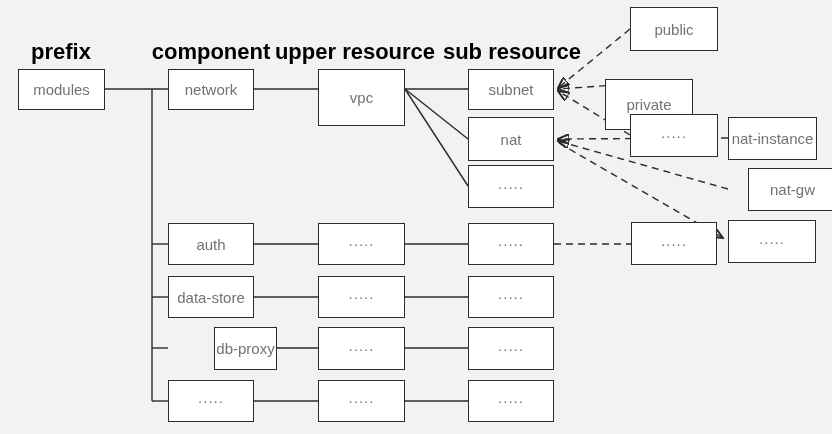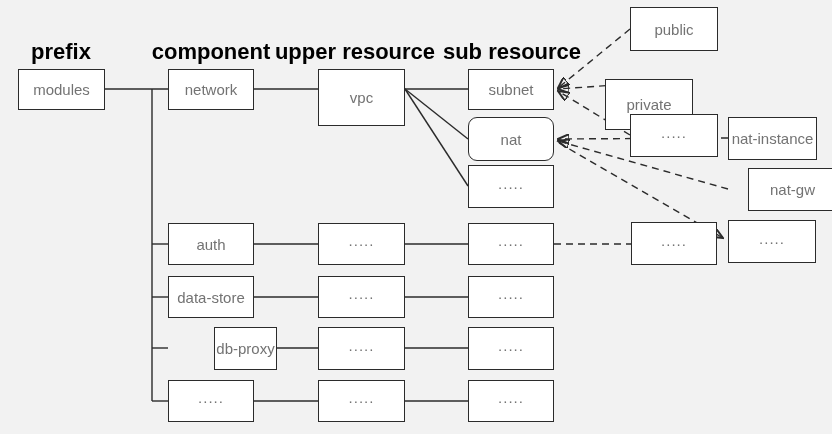--- a/index.html
+++ b/index.html
@@ -70,21 +70,21 @@
 
   <div class="col-header" style="left:11px;width:100px;">prefix</div>
   <div class="col-header" style="left:161px;width:100px;">component</div>
   <div class="col-header" style="left:290px;width:130px;">upper resource</div>
   <div class="col-header" style="left:452px;width:120px;">sub resource</div>
 
   <div class="node" style="left:18px;top:69px;width:87px;height:41px;">modules</div>
   <div class="node" style="left:168px;top:69px;width:86px;height:41px;">network</div>
   <div class="node" style="left:318px;top:69px;width:87px;height:57px;">vpc</div>
   <div class="node" style="left:468px;top:69px;width:86px;height:41px;">subnet</div>
-  <div class="node" style="left:468px;top:117px;width:86px;height:44px;border-radius:9px;">nat</div>
+  <div class="node" style="left:468px;top:117px;width:86px;height:44px;">nat</div>
   <div class="node dots" style="left:468px;top:165px;width:86px;height:43px;">.....</div>
 
   <div class="node" style="left:630px;top:7px;width:88px;height:44px;">public</div>
   <div class="node" style="left:605px;top:63px;width:88px;height:51px;margin-top:16px;">private</div>
   <div class="node dots" style="left:630px;top:114px;width:88px;height:43px;">.....</div>
   <div class="node" style="left:728px;top:117px;width:89px;height:43px;">nat-instance</div>
   <div class="node" style="left:728px;top:168px;width:89px;height:43px;margin-left:20px;">nat-gw</div>
   <div class="node dots" style="left:728px;top:220px;width:88px;height:43px;">.....</div>
 
   <div class="node" style="left:168px;top:223px;width:86px;height:42px;">auth</div>

